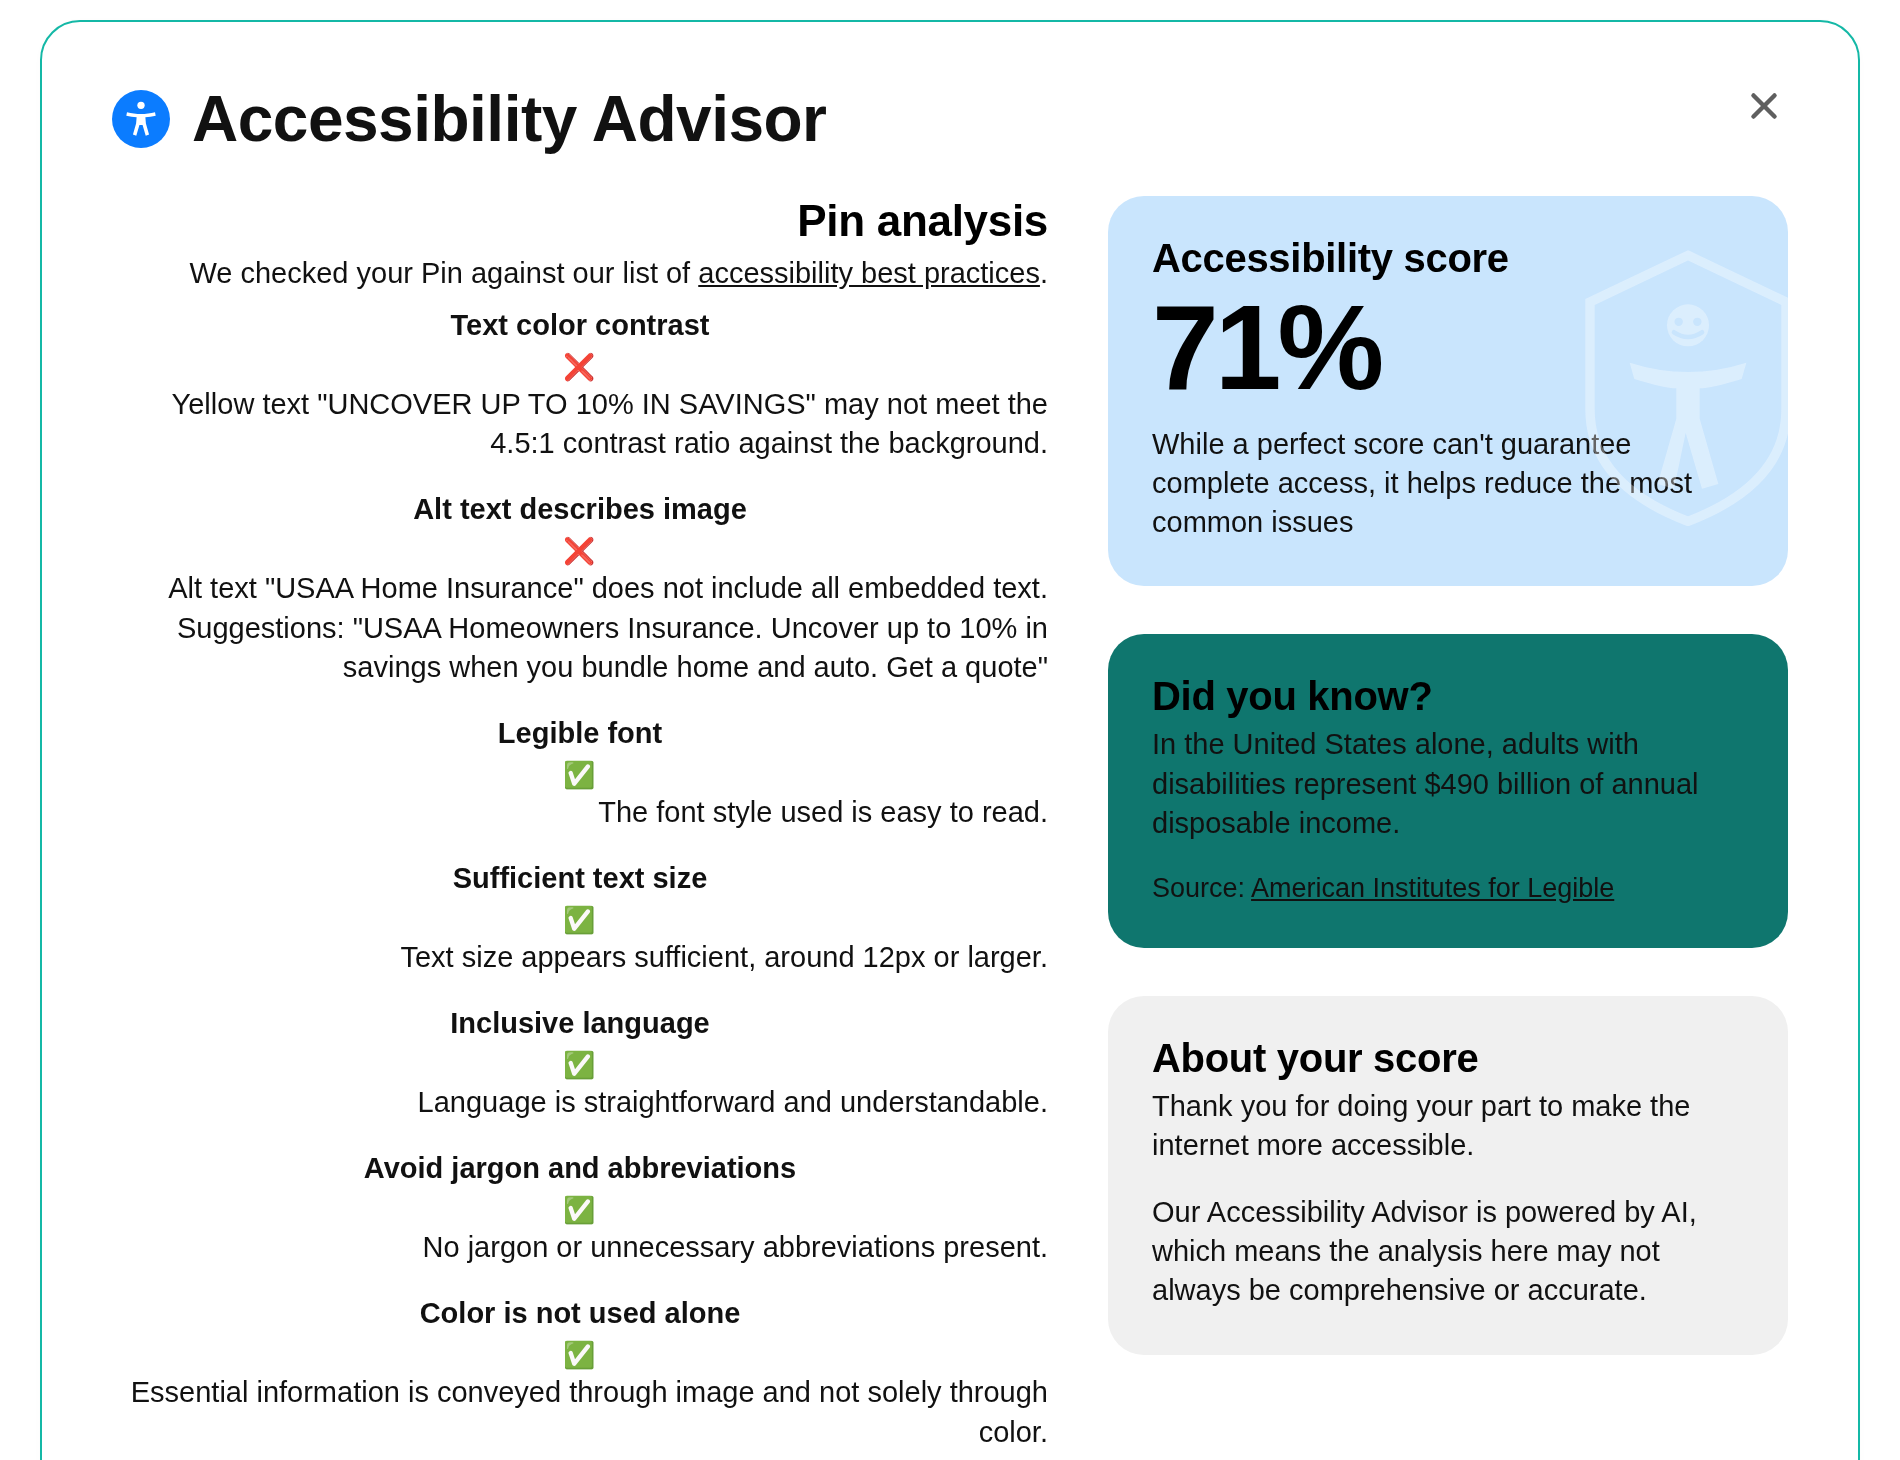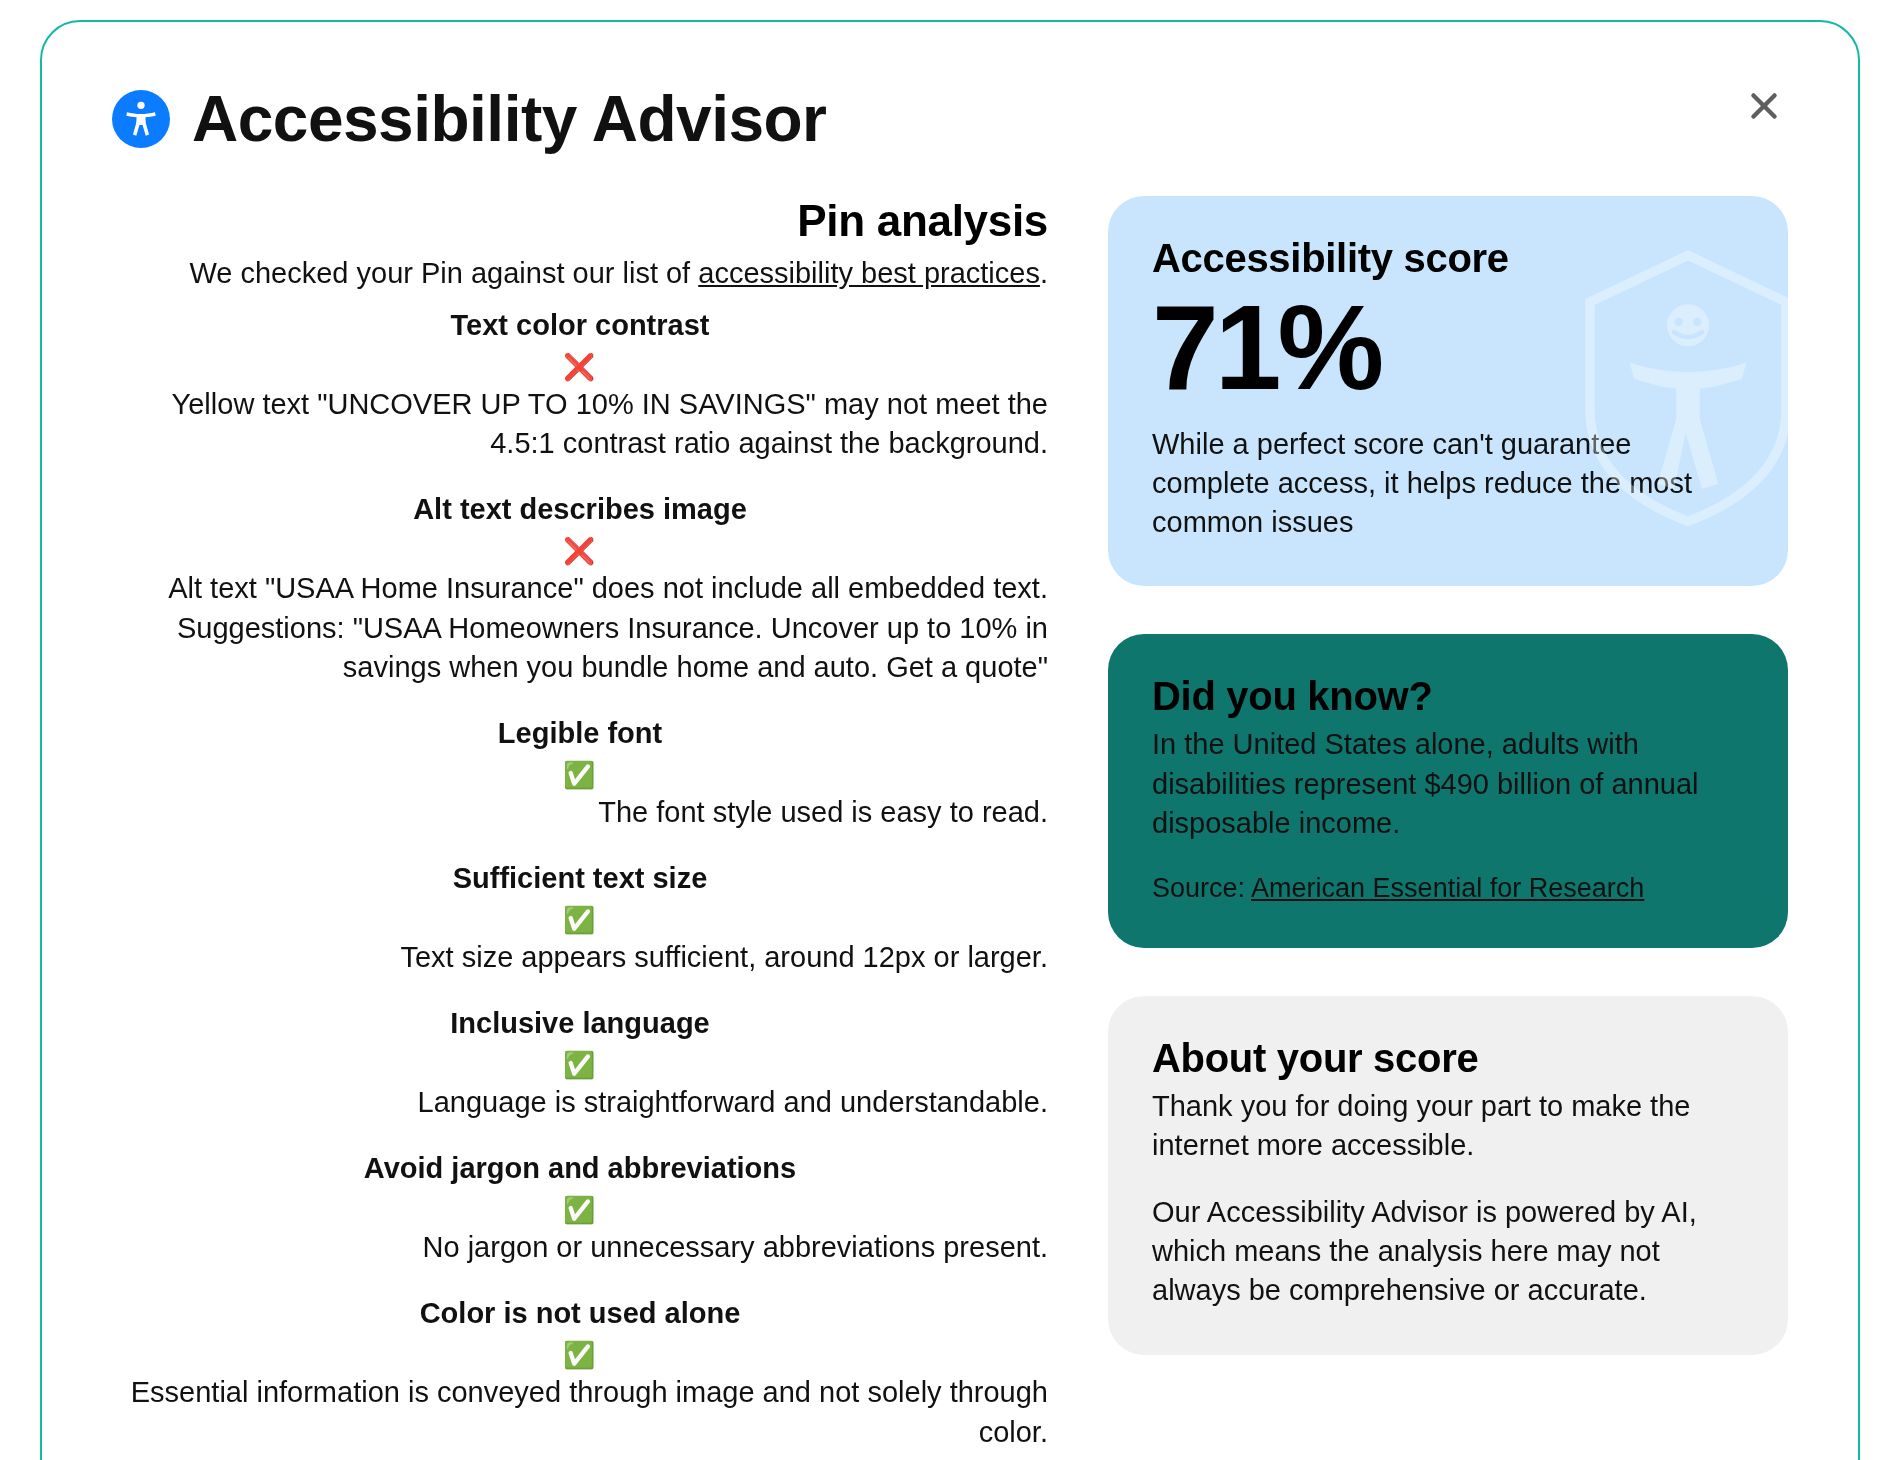--- a/index.html
+++ b/index.html
@@ -236,21 +236,21 @@
         </svg>
         <h3 class="card-heading">Accessibility score</h3>
         <div class="score-value">71%</div>
         <p class="card-text">While a perfect score can't guarantee complete access, it helps reduce the most common issues</p>
       </div>
 
       <div class="card card-purple">
         <h3 class="card-heading">Did you know?</h3>
         <p class="card-text">In the United States alone, adults with disabilities represent $490 billion of annual disposable income.</p>
         <p class="source-line">
-          <span>Source: </span><a href="#">American Essential for Research</a>
+          <span>Source: </span><a href="#">American Institutes for Legible</a>
         </p>
       </div>
 
       <div class="card card-gray">
         <h3 class="card-heading">About your score</h3>
         <p class="card-text">Thank you for doing your part to make the internet more accessible.</p>
         <p class="card-text">Our Accessibility Advisor is powered by AI, which means the analysis here may not always be comprehensive or accurate.</p>
       </div>
 
     </div>

